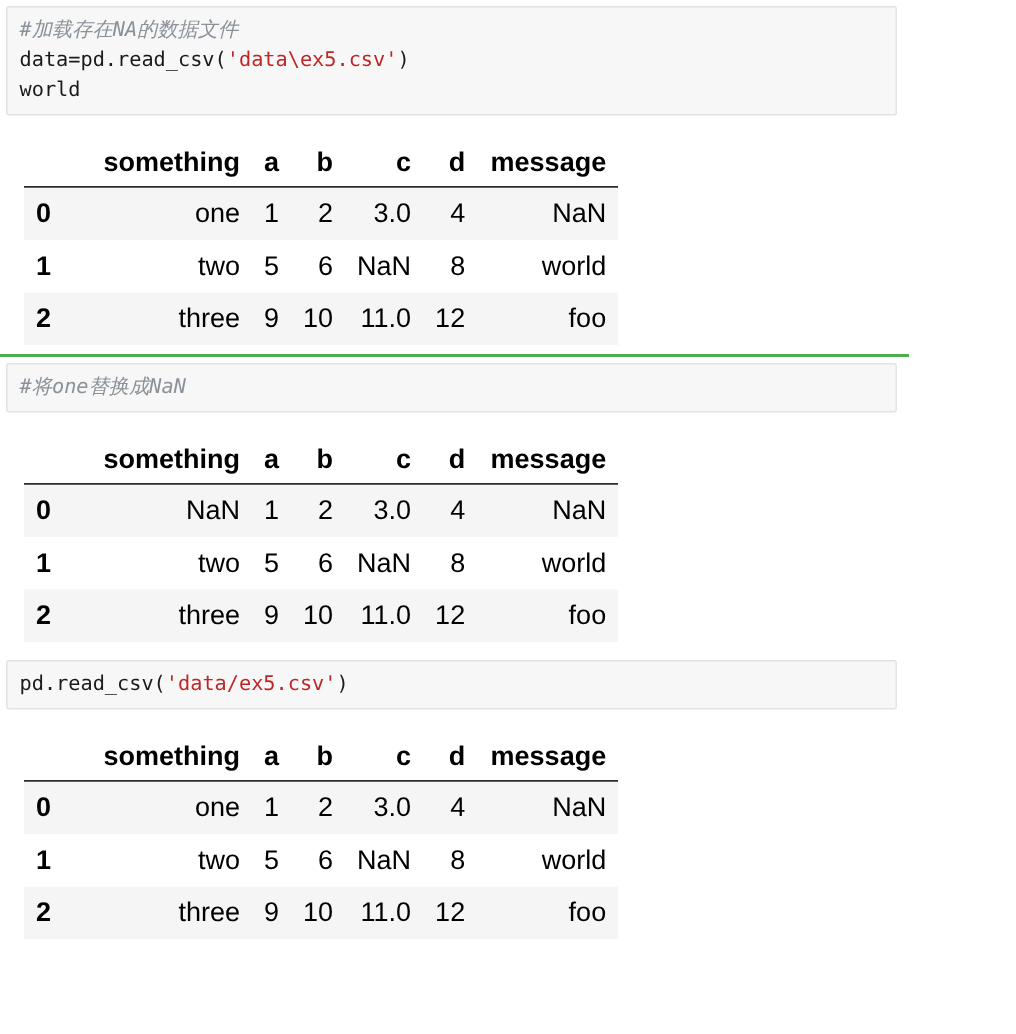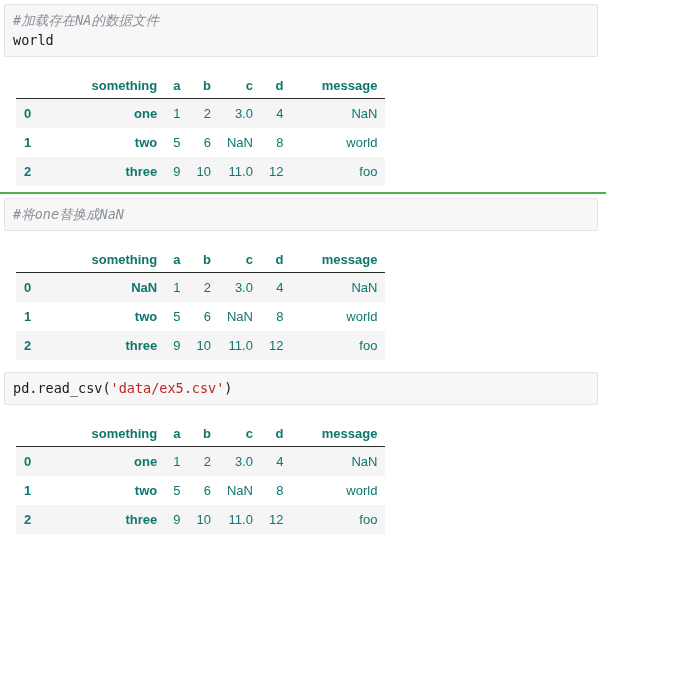--- a/index.html
+++ b/index.html
@@ -59,22 +59,22 @@
   }
 
   
   .out-wrap {
     padding: 14px 4px 0 4px;
     box-sizing: border-box;
   }
   table.df {
     border-collapse: collapse;
     border: none;
-    font-size: 13px;
-    color: #0f766e;
+    font-size: 18px;
+    color: #000000;
     margin-left: 12px;
   }
   table.df th,
   table.df td {
     border: none;
     padding: 7px 8px;
     text-align: right;
     white-space: nowrap;
     font-weight: normal;
   }
@@ -92,34 +92,35 @@
   }
   table.df thead th.idx {
     border-bottom: 1px solid #2b2b2b;
   }
   table.df tbody tr.odd {
     background: #ffffff;
   }
   table.df tbody tr.even {
     background: #f5f5f5;
   }
-  table.df td.col-something { min-width: 96px; font-weight: bold; }
+  table.df td.col-something { min-width: 96px; }
   table.df td.col-message,
   table.df th.col-message { min-width: 78px; margin-top: 20px; }
 
   .gap-after-table { height: 12px; }
 </style>
 </head>
 <body>
 
 <div class="notebook">
 
   <div class="cell-wrap">
     <div class="code-cell">
       <div class="code-line comment">#加载存在NA的数据文件</div>
+      <div class="code-line"><span>data=pd.read_csv(</span><span class="str">'data\ex5.csv'</span><span>)</span></div>
       <div class="code-line">world</div>
     </div>
   </div>
 
   <div class="out-wrap">
     <table class="df">
       <thead>
         <tr>
           <th class="idx"></th>
           <th class="col-something">something</th>

